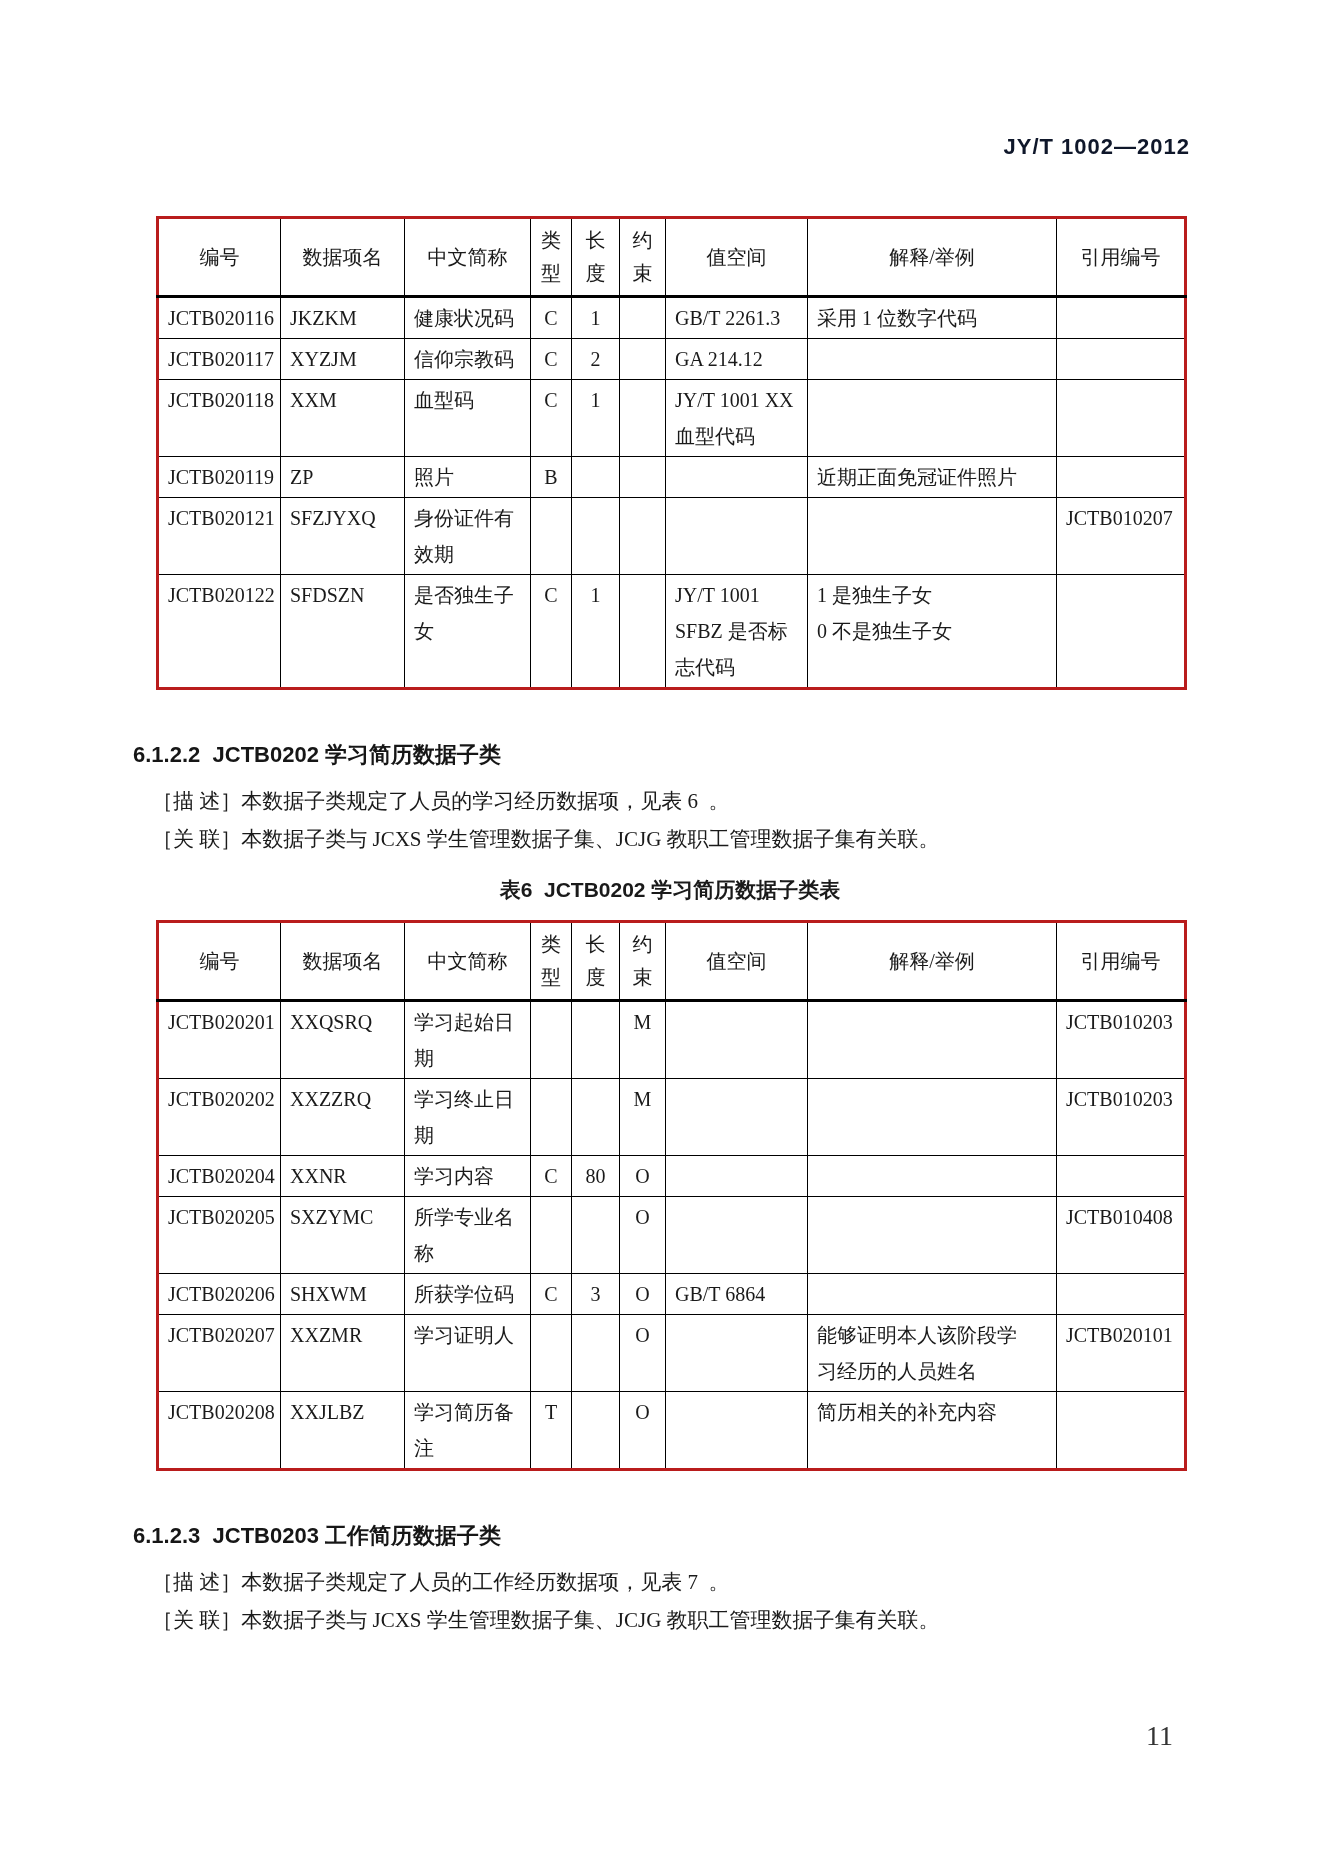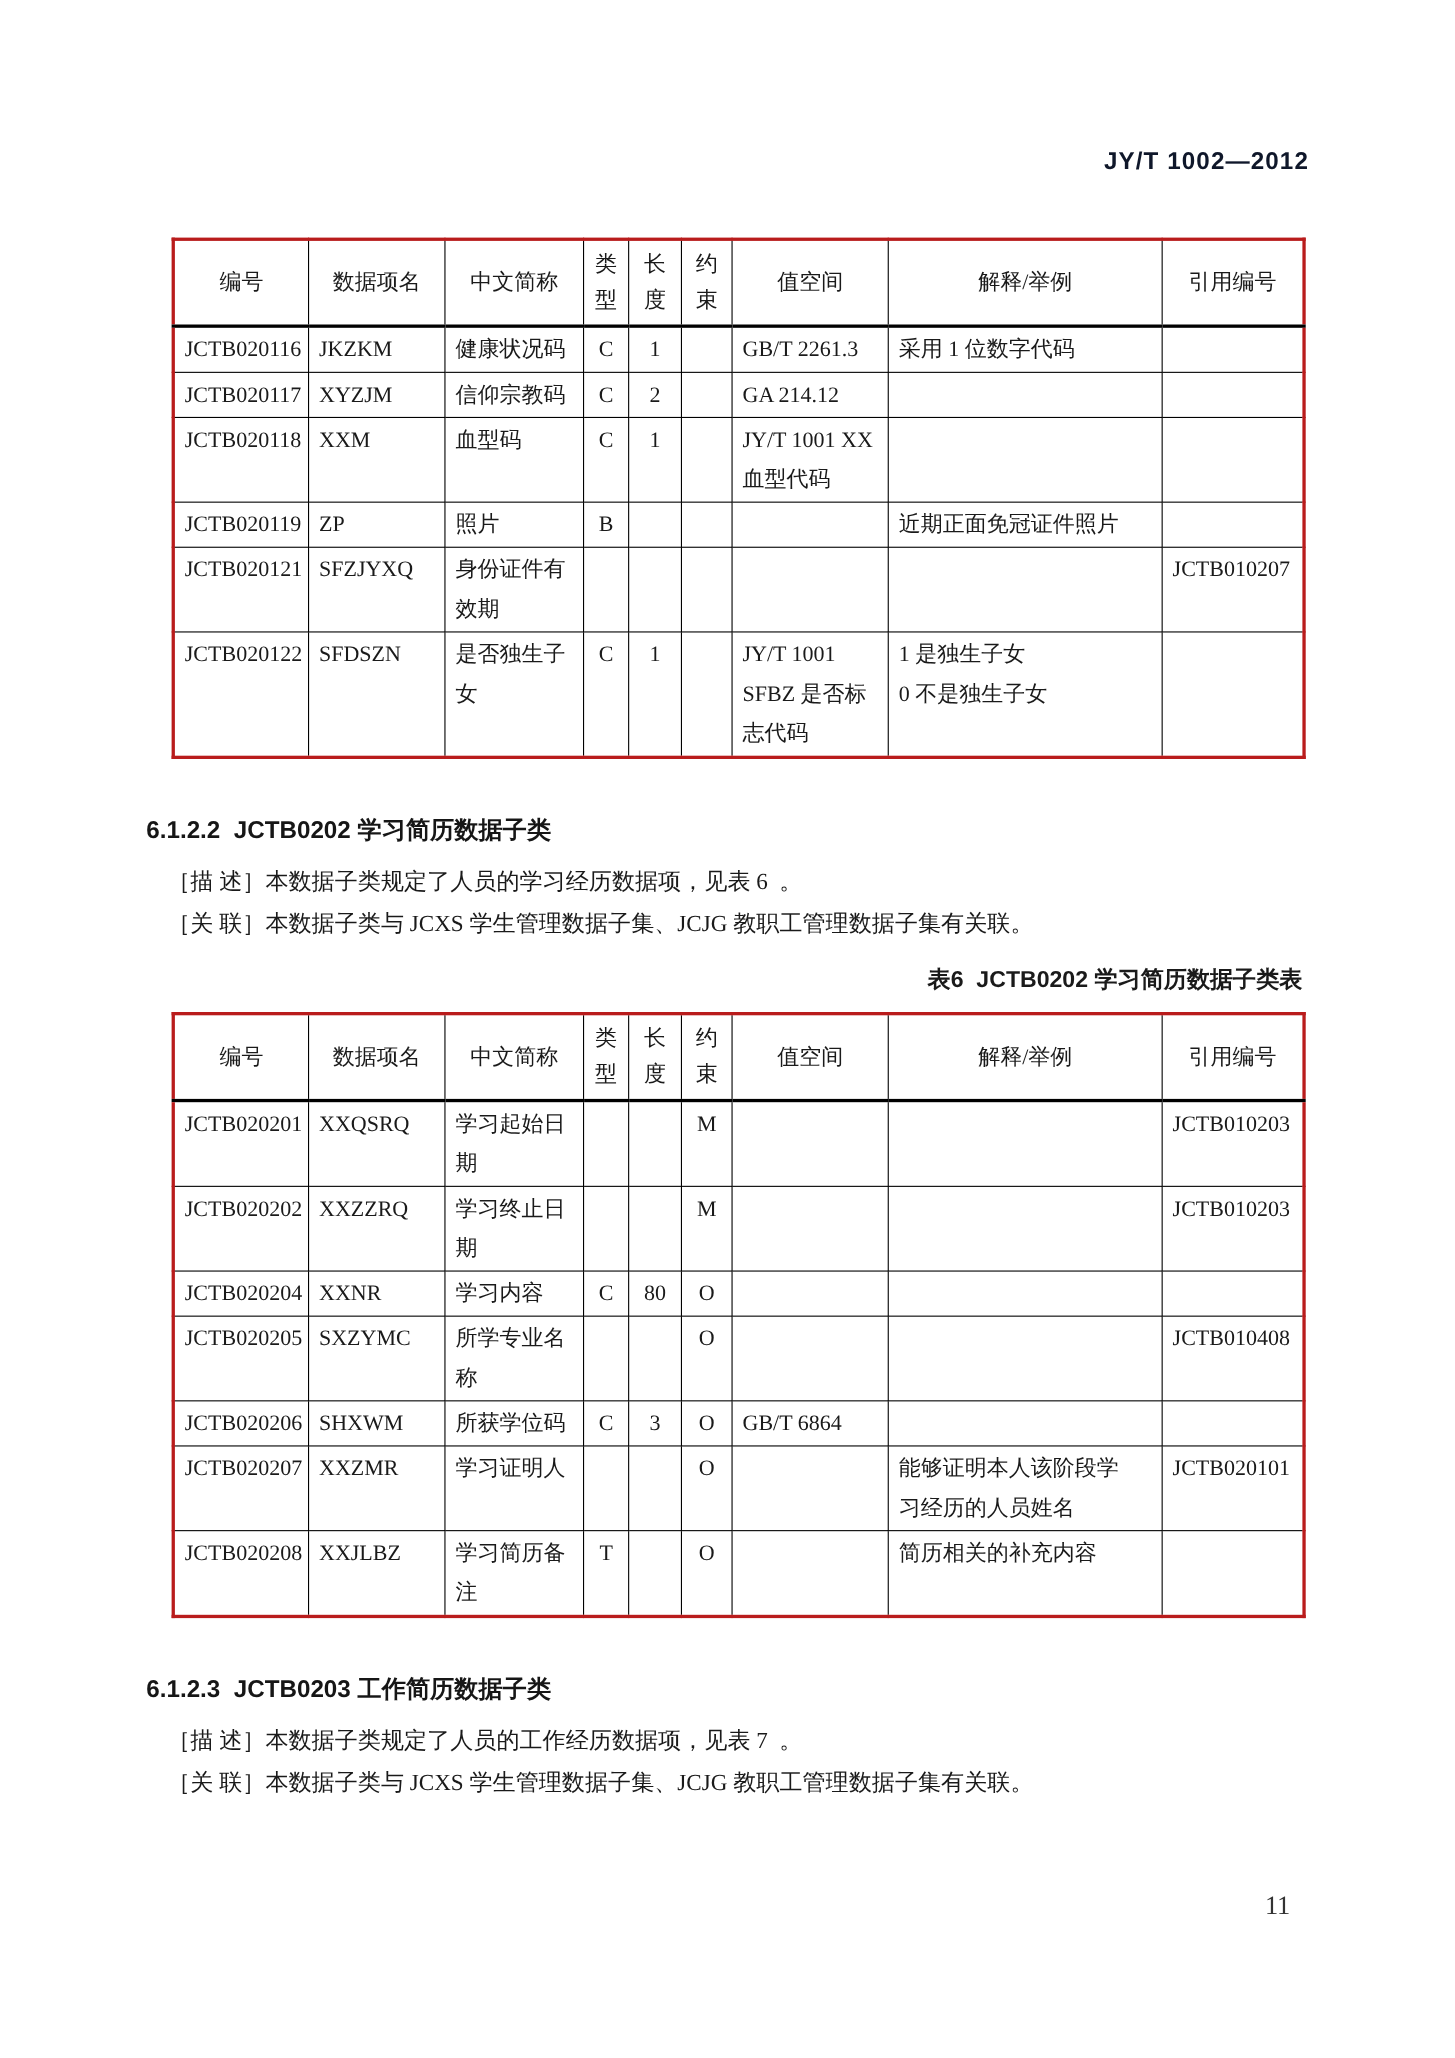--- a/index.html
+++ b/index.html
@@ -45,26 +45,26 @@
     font-family:"Liberation Sans","DejaVu Sans",sans-serif;
     font-weight:bold;font-size:22px;color:#161616;
     margin:50px 0 0 -23px;white-space:pre;
   }
   .body-line{
     font-size:21px;line-height:30px;margin:16px 0 0 -4px;white-space:pre;
   }
   .body-line + .body-line{margin-top:8px;}
   .caption{
     font-family:"Liberation Sans","DejaVu Sans",sans-serif;
-    font-weight:bold;font-size:21px;text-align:right;
+    font-weight:bold;font-size:21px;text-align:center;
     margin:22px 0 0 0;white-space:pre;
   }
   .tbl2{margin-top:16px;}
   .page-number{
-    position:absolute;top:1720px;right:150px;font-size:24px;color:#333;
+    position:absolute;top:1720px;right:150px;font-size:28px;color:#333;
   }
 </style>
 </head>
 <body>
 
 <div class="page-header">JY/T 1002—2012</div>
 
 <div class="flow">
 
   <table class="data-table">

